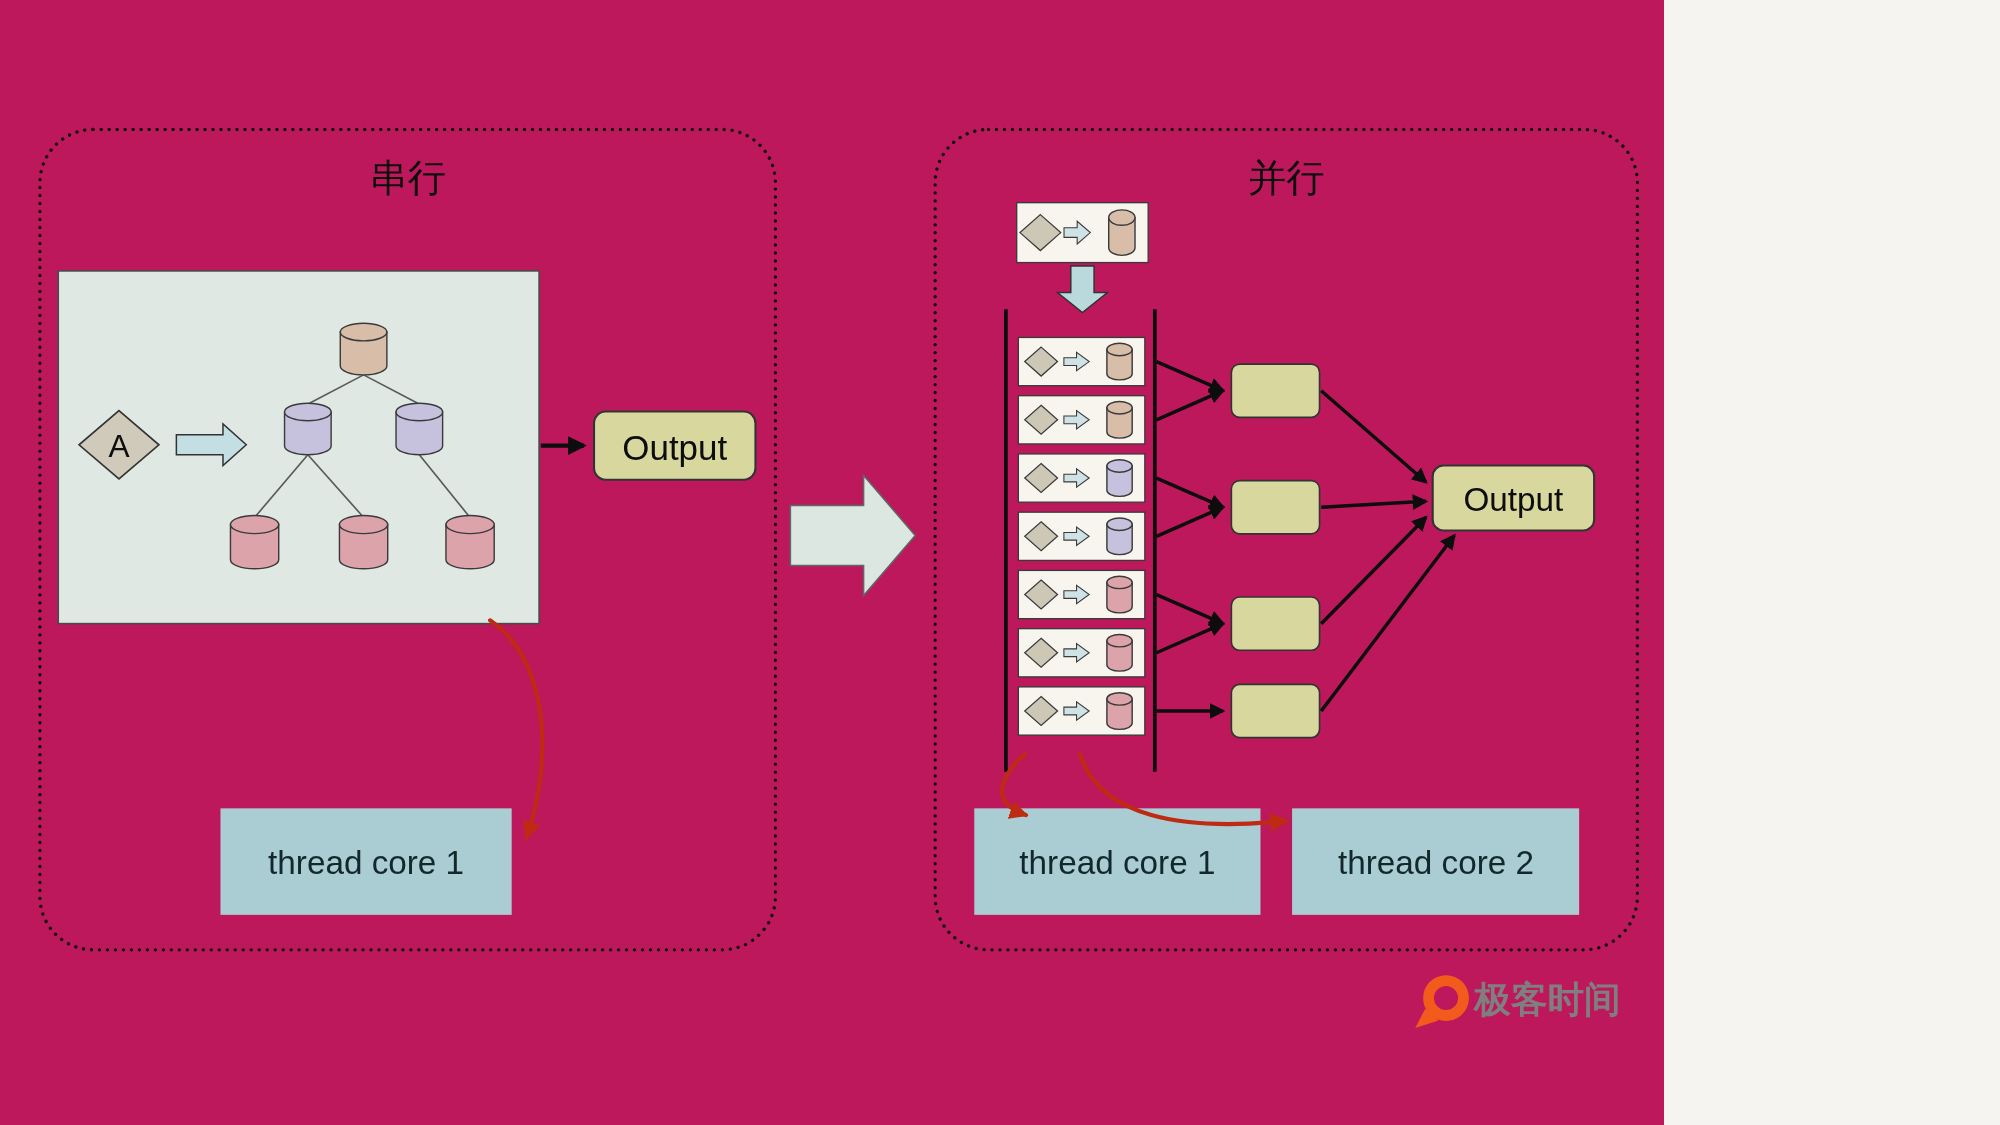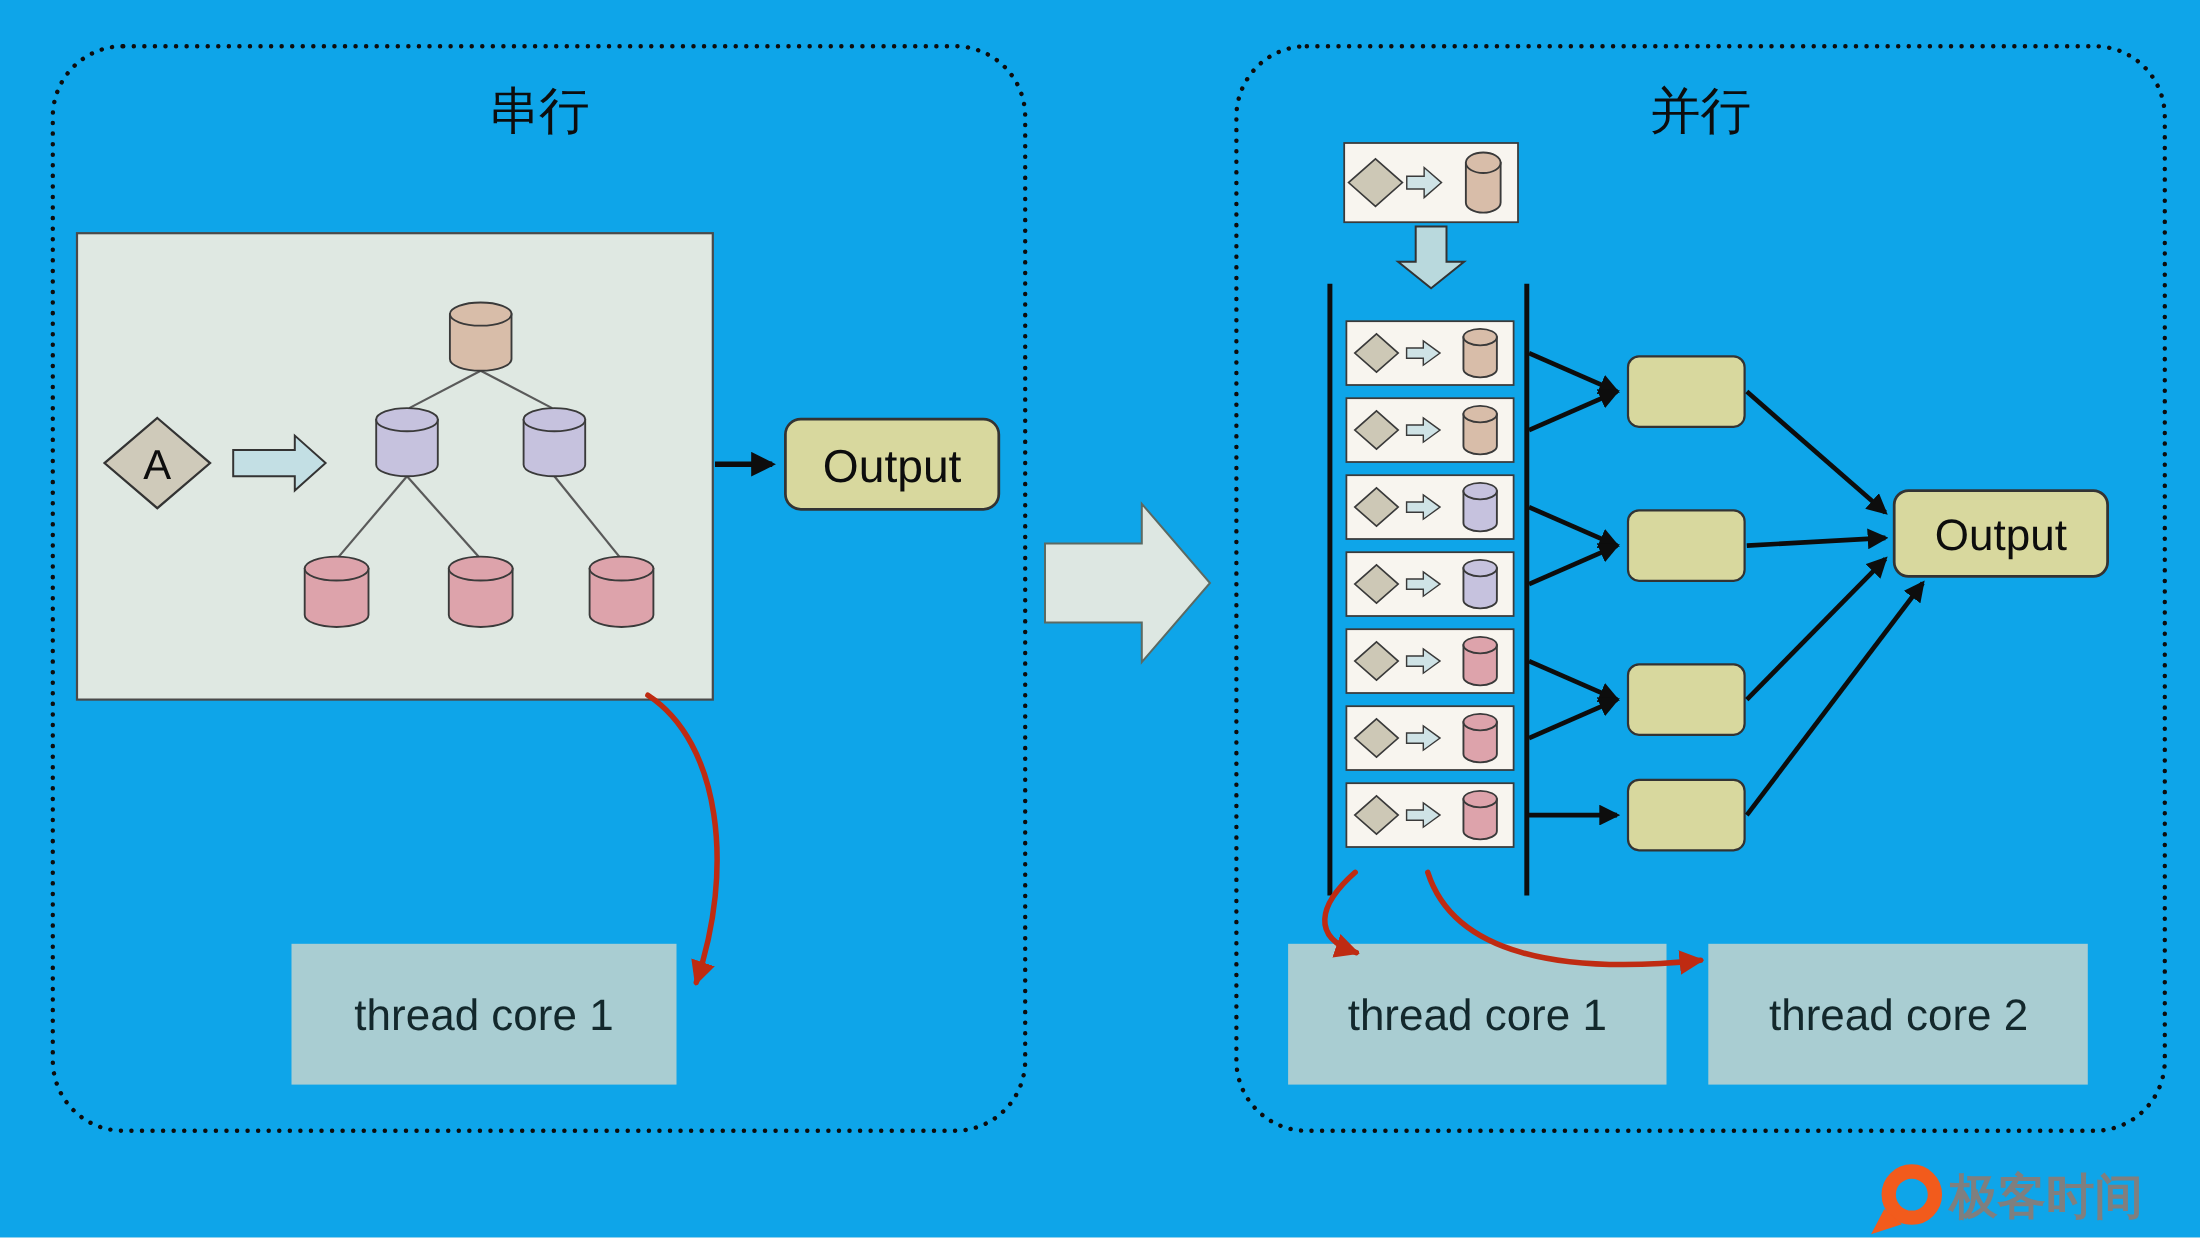--- a/index.html
+++ b/index.html
@@ -1,16 +1,16 @@
 <!DOCTYPE html>
 <html><head>
 <meta charset="utf-8">
 <style>
   html,body{margin:0;padding:0;background:#f6f4f0;}
-  .stage{width:2000px;height:1125px;position:relative;background:#0ea5e9;font-family:"Liberation Sans","DejaVu Sans",sans-serif;}
+  .stage{width:1664px;height:1125px;position:relative;background:#be185d;font-family:"Liberation Sans","DejaVu Sans",sans-serif;}
   svg{display:block;width:100%;height:100%;}
   text{font-family:"Liberation Sans","DejaVu Sans",sans-serif;}
   .dotted{fill:none;stroke:#0d0d0d;stroke-width:4;stroke-dasharray:0.1 9.5;stroke-linecap:round;}
   .ptitle{font-size:46px;fill:#0d0d0d;text-anchor:middle;dominant-baseline:central;}
   .lbl{fill:#0d0d0d;text-anchor:middle;dominant-baseline:central;}
   .diamond-lbl{font-size:38px;}
   .out-lbl{font-size:42px;}
   .out-lbl-sm{font-size:40px;}
   .thr-lbl{font-size:40px;fill:#13282c;}
   .brand{font-size:44px;fill:#7f7f7f;font-weight:600;dominant-baseline:central;}

